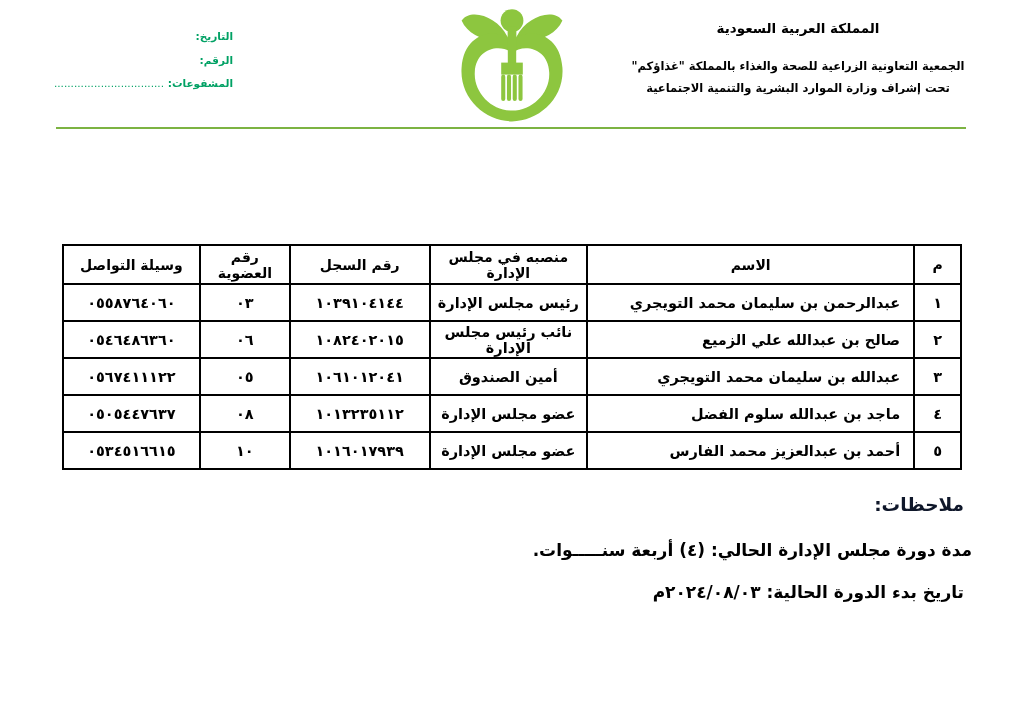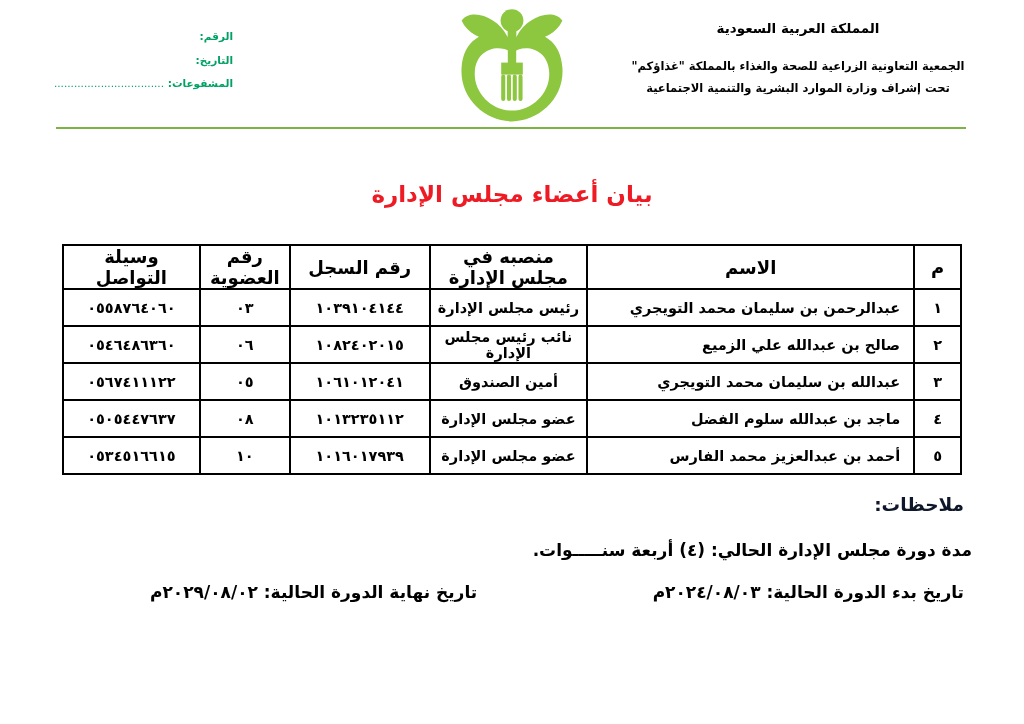--- a/index.html
+++ b/index.html
@@ -17,21 +17,21 @@
   .logo-wrap{position:absolute;top:5px;left:50%;margin-left:-86px;width:172px;height:120px;}
   .divider{position:absolute;top:127px;left:56px;right:58px;border-top:2.5px solid #7CB342;}
   
   .doc-title{position:absolute;top:181px;left:0;width:100%;text-align:center;
     font-size:23px;font-weight:700;}
   
   .members-table{position:absolute;top:244px;right:62px;width:900px;border-collapse:collapse;direction:rtl;}
   .members-table th,.members-table td{
     border:2px solid #000;font-weight:700;text-align:center;vertical-align:middle;
     font-size:14.5px;padding:0 4px;}
-  .members-table th{height:37px;font-size:18px;}
+  .members-table th{height:37px;font-size:14px;}
   .members-table td{height:35px;margin-top:16px;}
   .cell-name{text-align:right !important;padding-right:13px !important;}
   
   .notes-heading{position:absolute;top:494px;right:60px;font-size:18.5px;font-weight:700;}
   .note-term{position:absolute;top:540px;right:52px;font-size:17px;font-weight:700;}
   .dates-row{position:absolute;top:582px;right:60px;left:150px;display:flex;
     justify-content:space-between;font-size:17px;font-weight:700;}
 </style>
 </head>
 <body>
@@ -61,28 +61,27 @@
         <path d="M41,48 h18 v10 h-18 z"></path>
         <rect x="41" y="58" width="3.4" height="22" rx="1.7"></rect>
         <rect x="45.8" y="58" width="3.4" height="22" rx="1.7"></rect>
         <rect x="50.6" y="58" width="3.4" height="22" rx="1.7"></rect>
         <rect x="55.4" y="58" width="3.4" height="22" rx="1.7"></rect>
       </g>
     </svg>
   </div>
 
   <div class="ref-block" style="color:#00A164;">
+    <div class="ref-row">التاريخ:</div>
     <div class="ref-row">الرقم:</div>
-    <div class="ref-row">التاريخ:</div>
     <div class="ref-row"><span>المشفوعات:</span> <span class="ref-dots">.................................</span></div>
   </div>
 
   <div class="divider"></div>
 
-  <div class="doc-title" style="color:#EE1B24;">بيان أعضاء مجلس الإدارة</div>
 
   <table class="members-table">
     <colgroup>
       <col style="width:47px">
         <col style="width:328px">
         <col style="width:158px">
       <col style="width:140px">
         <col style="width:90px">
         <col style="width:137px">
     </colgroup>
@@ -137,16 +136,15 @@
         <td>١٠</td>
         <td>٠٥٣٤٥١٦٦١٥</td>
       </tr>
     </tbody>
   </table>
 
   <div class="notes-heading" style="color:#0f172a;">ملاحظات:</div>
   <div class="note-term">مدة دورة مجلس الإدارة الحالي: (٤) أربعة سنـــــوات.</div>
   <div class="dates-row">
     <span>تاريخ بدء الدورة الحالية: ٢٠٢٤/٠٨/٠٣م</span>
-    <span>تاريخ نهاية الدورة الحالية: ٢٠٢٩/٠٨/٠٢م</span>
   </div>
 
 </div>
 
 </body></html>

